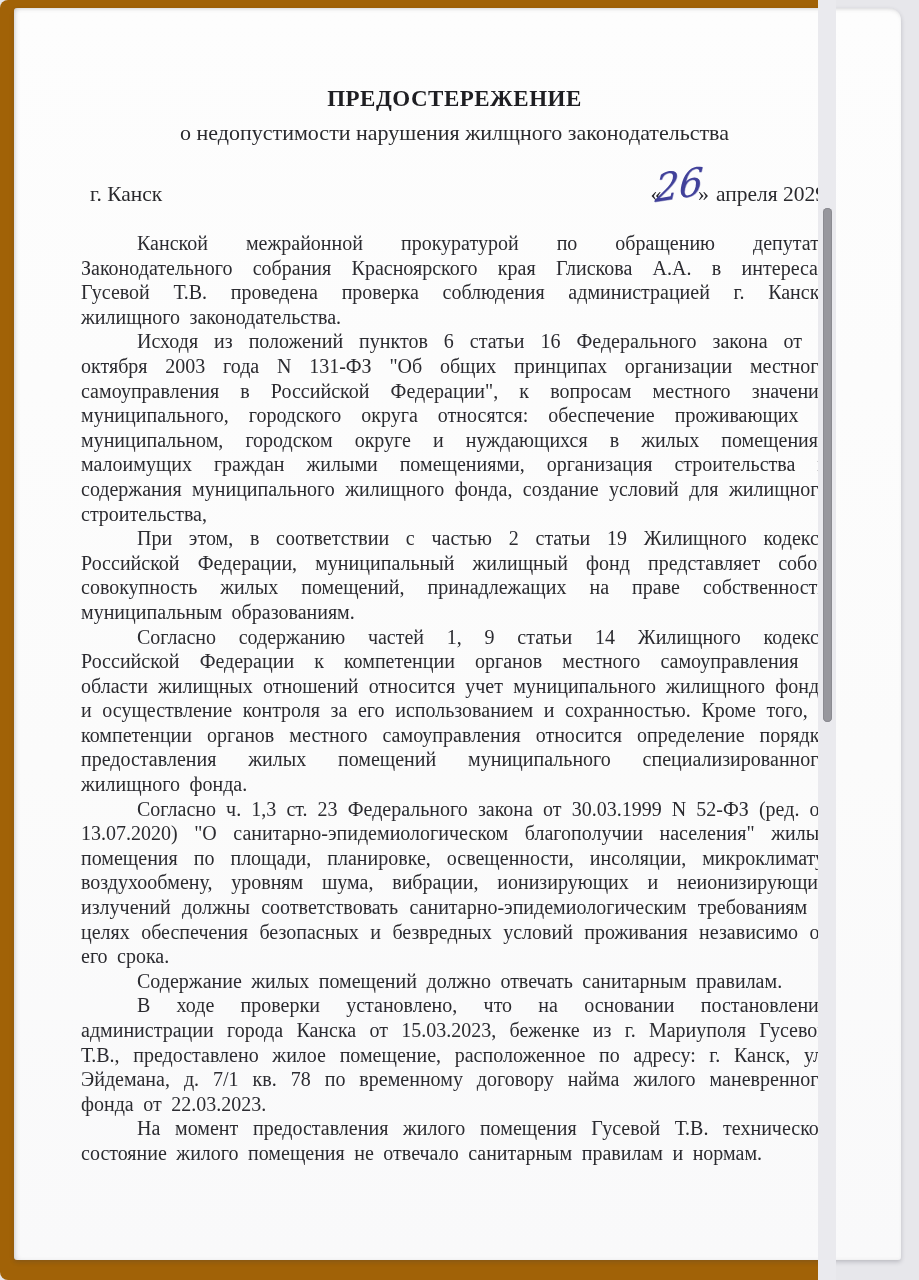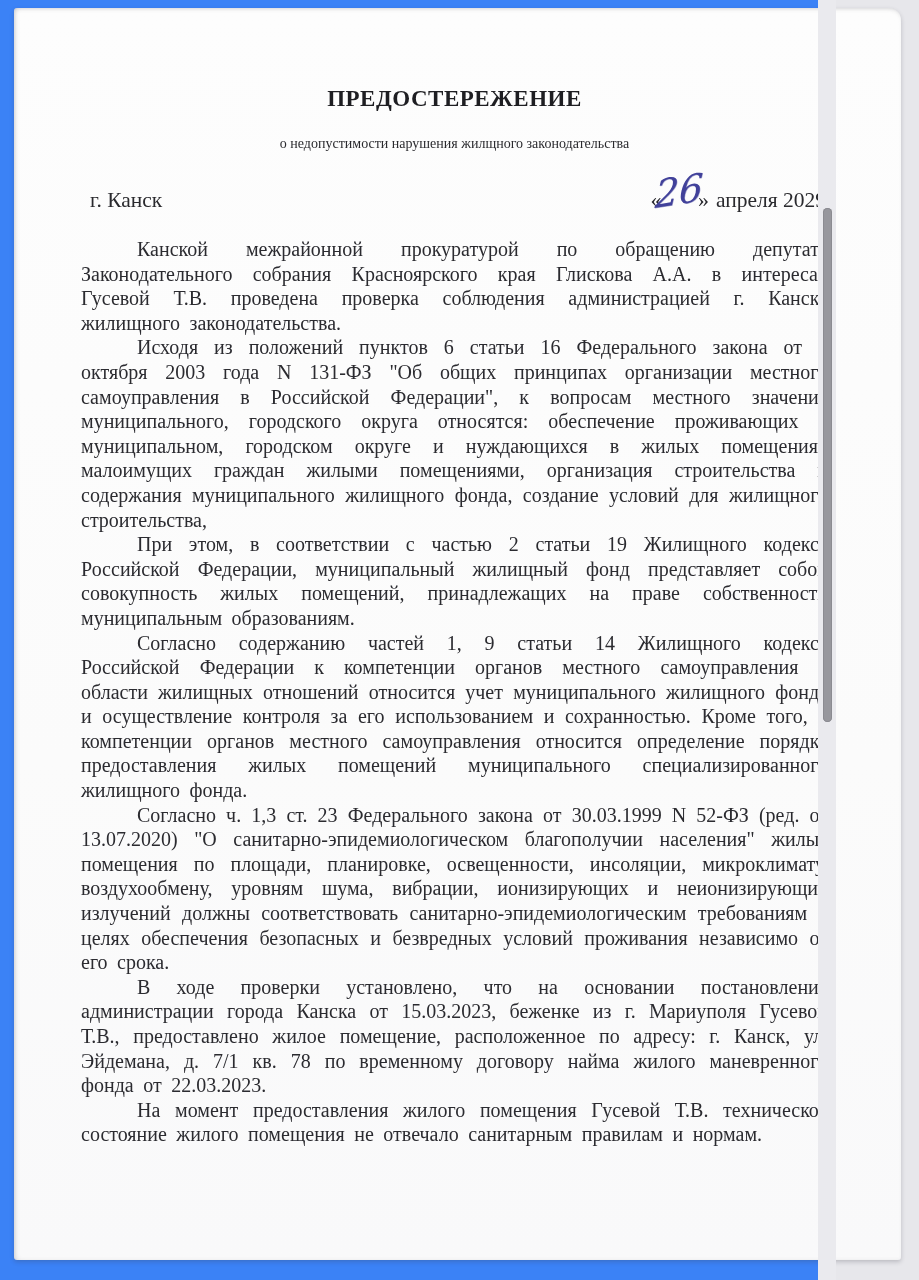--- a/index.html
+++ b/index.html
@@ -8,21 +8,22 @@
     width: 919px;
     height: 1280px;
     overflow: hidden;
     background: #e7e7eb;
     font-family: "Liberation Serif", serif;
   }
   .viewport {
     position: relative;
     width: 836px;
     height: 1280px;
-    background: #3b82f6;
+    background: #a16207;
+    border-radius: 8px;
   }
   
   .paper {
     position: absolute;
     left: 14px;
     top: 8px;
     width: 887px;
     height: 1252px;
     background: linear-gradient(180deg, #fdfdfd 0%, #fbfbfb 60%, #f9f9fa 100%);
     border-radius: 3px 12px 3px 3px;
@@ -39,23 +40,23 @@
   }
   .doc-title {
     margin: 0;
     text-align: center;
     font-size: 23px;
     font-weight: bold;
     letter-spacing: 0.5px;
     color: #1e1e22;
   }
   .doc-subtitle {
-    margin: 24px 0 0 0;
+    margin: 8px 0 0 0;
     text-align: center;
-    font-size: 14px;
+    font-size: 22px;
     color: #2a2a2e;
   }
   .meta-row {
     margin-top: 27px;
     display: flex;
     justify-content: space-between;
     align-items: baseline;
     font-size: 21.5px;
     height: 42px;
     text-align: right;
@@ -133,20 +134,21 @@
           <span class="date-tail">апреля 2029</span>
         </span>
       </div>
 
       <div class="bodytext">
         <p>Канской межрайонной прокуратурой по обращению депутата Законодательного собрания Красноярского края Глискова А.А. в интересах Гусевой Т.В. проведена проверка соблюдения администрацией г. Канска жилищного законодательства.</p>
         <p>Исходя из положений пунктов 6 статьи 16 Федерального закона от 6 октября 2003 года N 131-ФЗ "Об общих принципах организации местного самоуправления в Российской Федерации", к вопросам местного значения муниципального, городского округа относятся: обеспечение проживающих в муниципальном, городском округе и нуждающихся в жилых помещениях малоимущих граждан жилыми помещениями, организация строительства и содержания муниципального жилищного фонда, создание условий для жилищного строительства,</p>
         <p>При этом, в соответствии с частью 2 статьи 19 Жилищного кодекса Российской Федерации, муниципальный жилищный фонд представляет собой совокупность жилых помещений, принадлежащих на праве собственности муниципальным образованиям.</p>
         <p>Согласно содержанию частей 1, 9 статьи 14 Жилищного кодекса Российской Федерации к компетенции органов местного самоуправления в области жилищных отношений относится учет муниципального жилищного фонда и осуществление контроля за его использованием и сохранностью. Кроме того, к компетенции органов местного самоуправления относится определение порядка предоставления жилых помещений муниципального специализированного жилищного фонда.</p>
         <p>Согласно ч. 1,3 ст. 23 Федерального закона от 30.03.1999 N 52-ФЗ (ред. от 13.07.2020) "О санитарно-эпидемиологическом благополучии населения" жилые помещения по площади, планировке, освещенности, инсоляции, микроклимату, воздухообмену, уровням шума, вибрации, ионизирующих и неионизирующих излучений должны соответствовать санитарно-эпидемиологическим требованиям в целях обеспечения безопасных и безвредных условий проживания независимо от его срока.</p>
+        <p>Содержание жилых помещений должно отвечать санитарным правилам.</p>
         <p>В ходе проверки установлено, что на основании постановления администрации города Канска от 15.03.2023, беженке из г. Мариуполя Гусевой Т.В., предоставлено жилое помещение, расположенное по адресу: г. Канск, ул. Эйдемана, д. 7/1 кв. 78 по временному договору найма жилого маневренного фонда от 22.03.2023.</p>
         <p>На момент предоставления жилого помещения Гусевой Т.В. техническое состояние жилого помещения не отвечало санитарным правилам и нормам.</p>
       </div>
 
     </div>
   </div>
 
   <div class="scroll-track">
     <div class="scroll-thumb"></div>
   </div>

